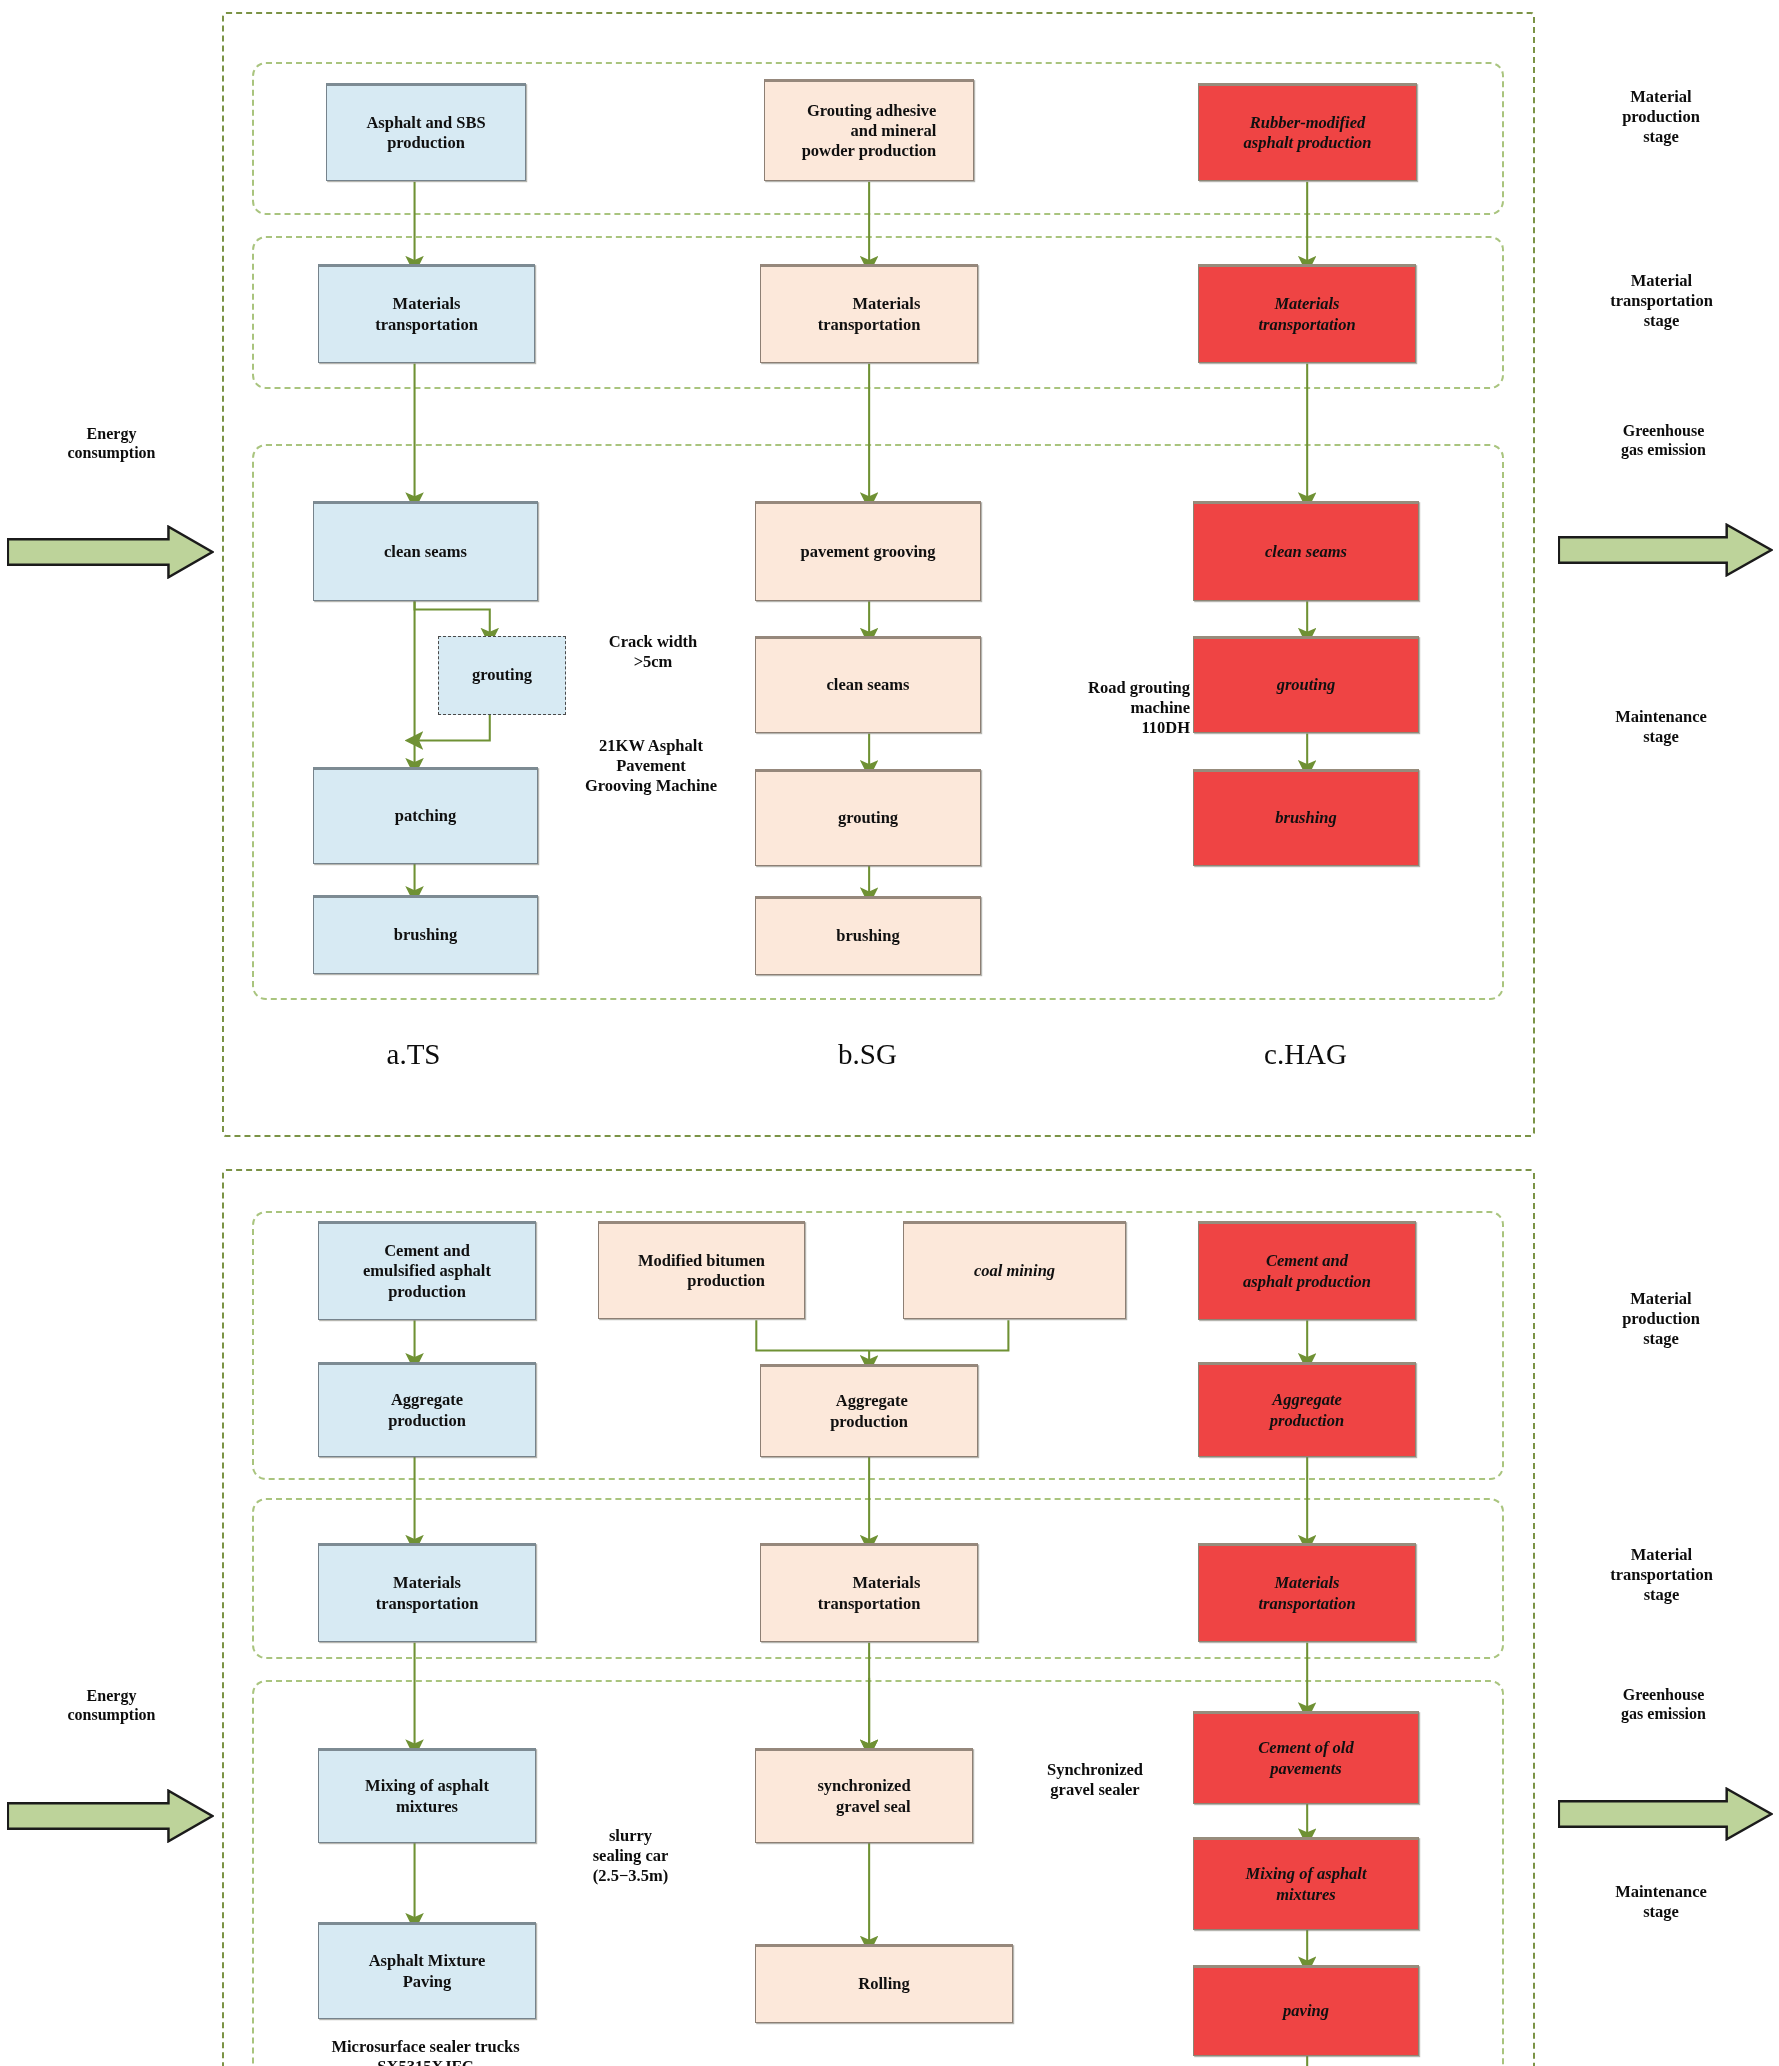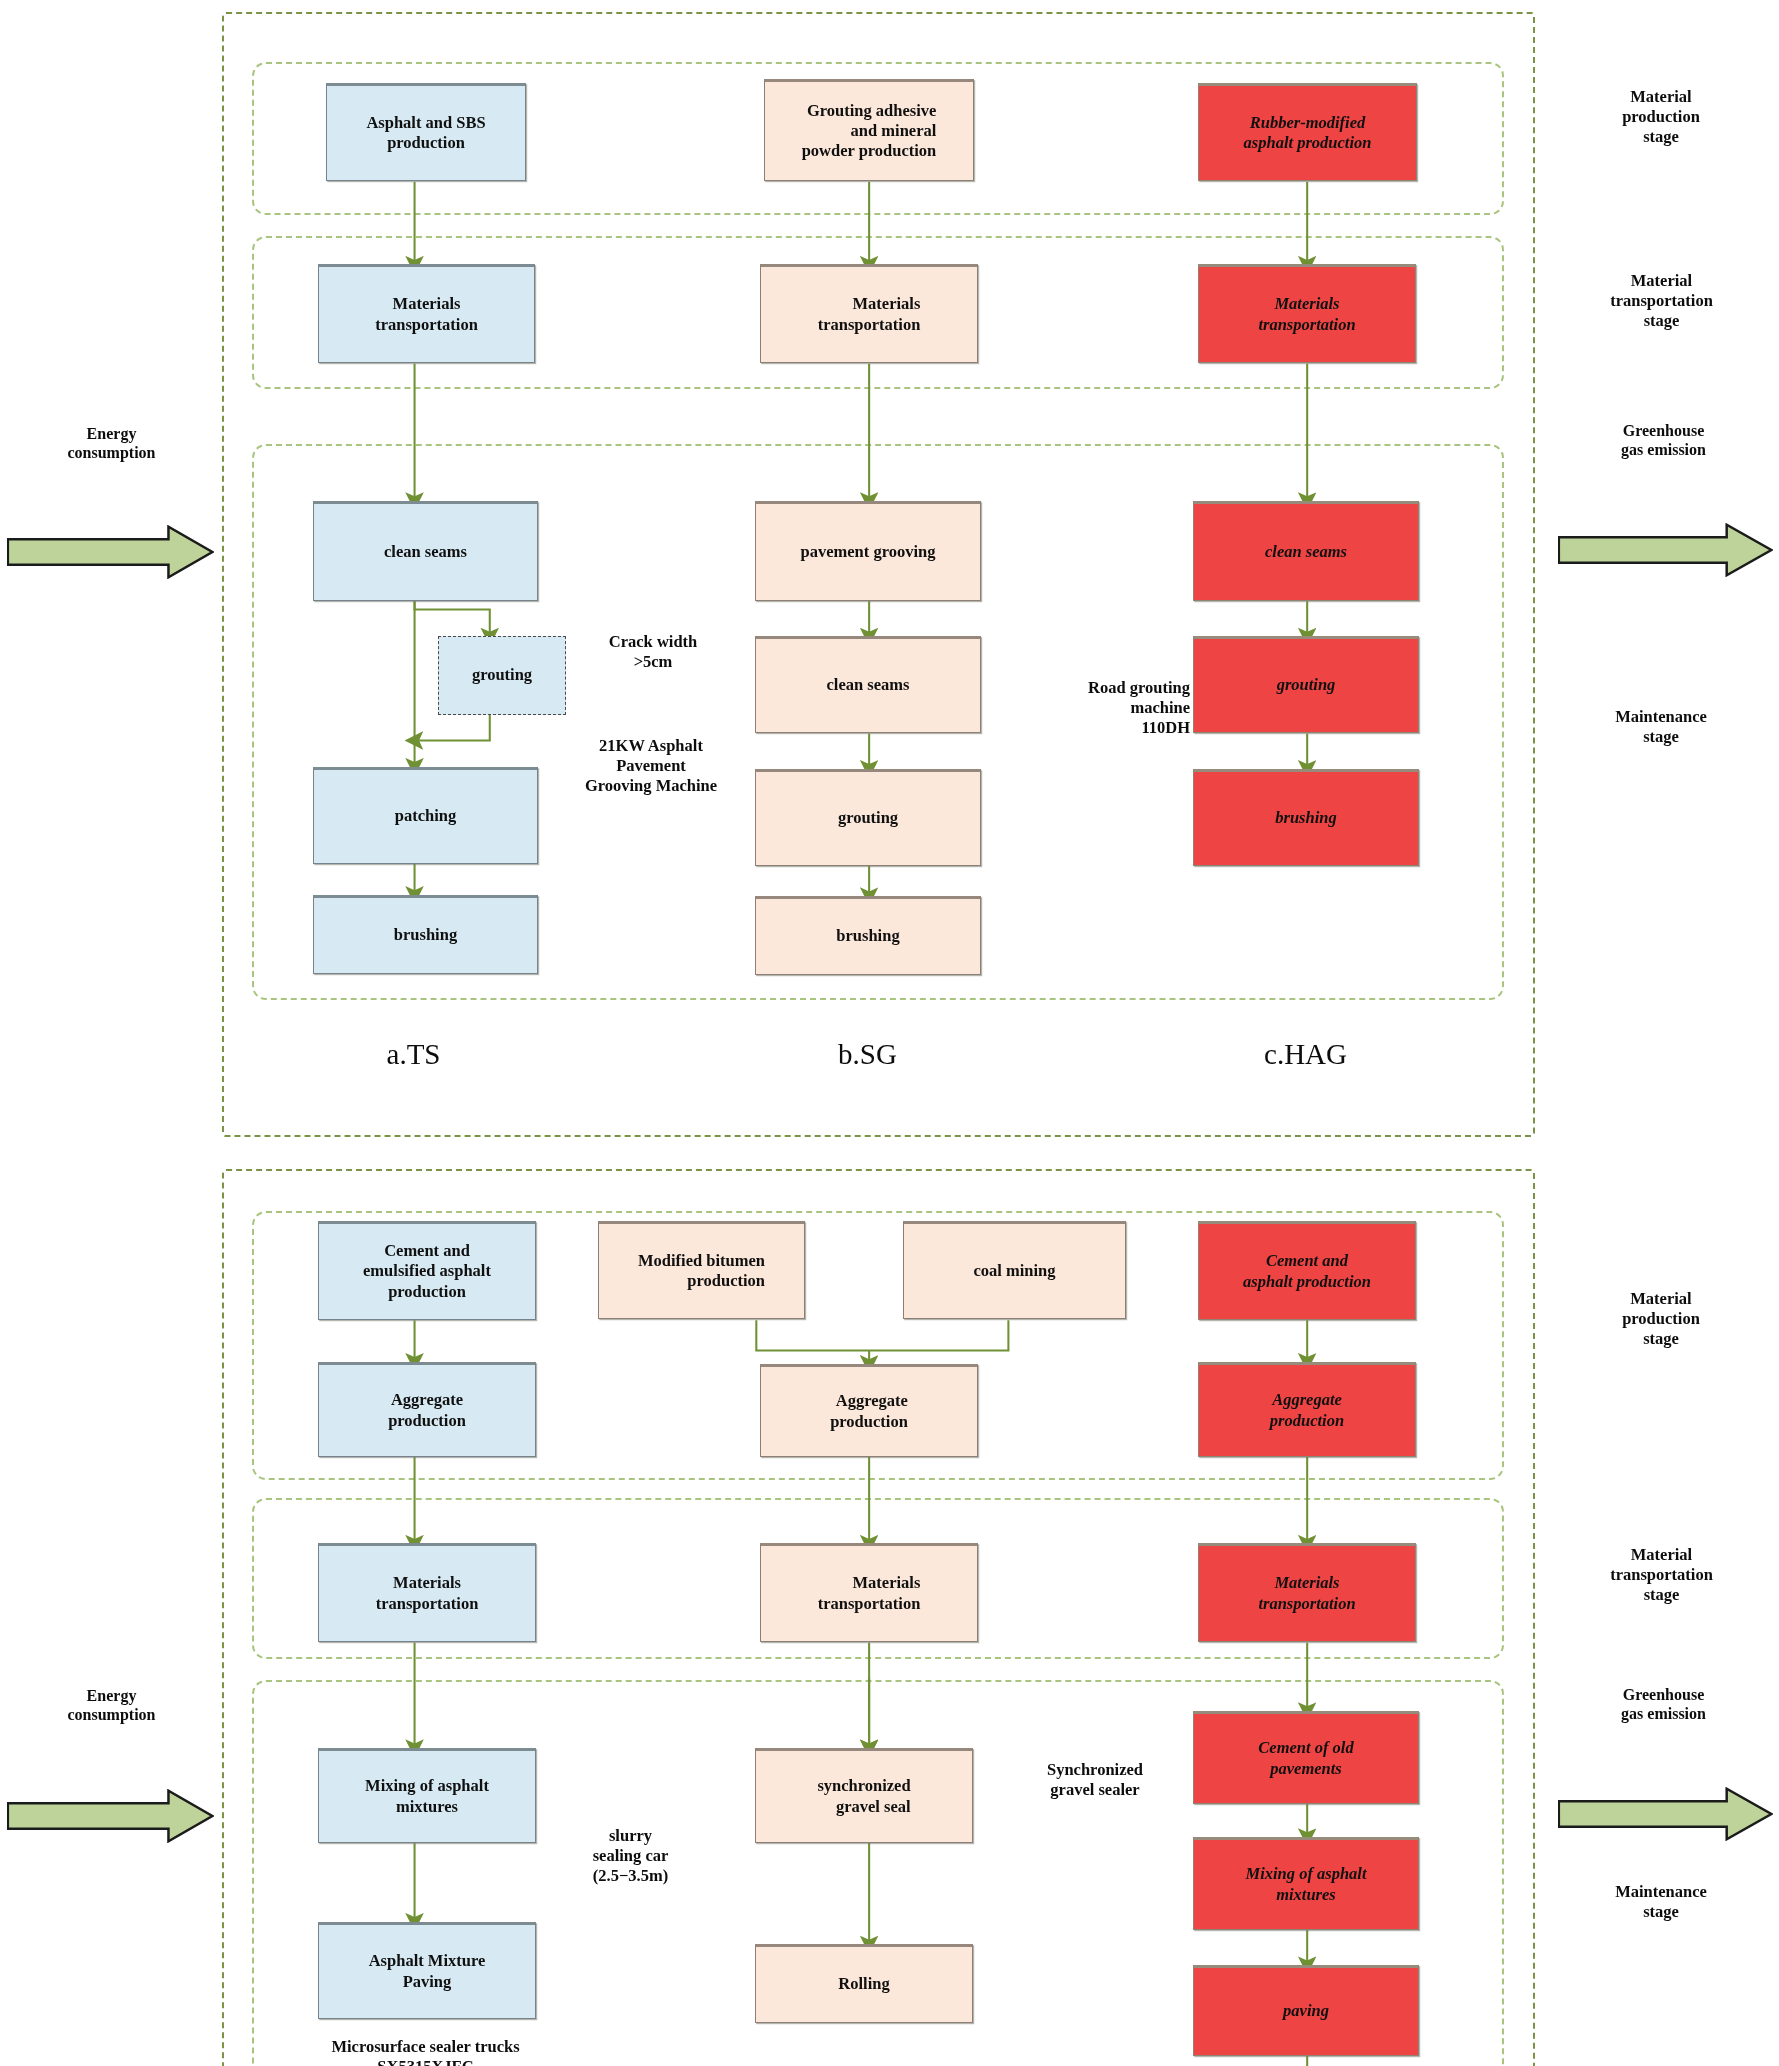--- a/index.html
+++ b/index.html
@@ -202,21 +202,21 @@
 </div>
 
 <div class="node blue" style="left:306px;top:1221px;width:218px;height:99px;white-space:pre-line;">Cement and
 emulsified asphalt
 production</div>
 <div class="node blue" style="left:306px;top:1362px;width:218px;height:95px;white-space:pre-line;">Aggregate
 production</div>
 
 <div class="node peach" style="left:598px;top:1221px;width:207px;height:98px;white-space:pre-line;">Modified bitumen
 production</div>
-<div class="node peach" style="left:903px;top:1221px;width:223px;height:98px;">coal mining</div>
+<div class="node peach" style="left:903px;top:1221px;width:223px;height:98px;font-style:italic;">coal mining</div>
 <div class="node peach" style="left:760px;top:1364px;width:218px;height:93px;white-space:pre-line;">Aggregate
 production</div>
 
 <div class="node yellow" style="left:1198px;top:1221px;width:218px;height:99px;white-space:pre-line;">Cement and
 asphalt production</div>
 <div class="node yellow" style="left:1198px;top:1362px;width:218px;height:95px;white-space:pre-line;">Aggregate
 production</div>
 
 <div class="node blue" style="left:306px;top:1543px;width:218px;height:99px;white-space:pre-line;">Materials
 transportation</div>
@@ -225,21 +225,21 @@
 <div class="node yellow" style="left:1198px;top:1543px;width:218px;height:99px;white-space:pre-line;">Materials
 transportation</div>
 
 <div class="node blue" style="left:306px;top:1748px;width:218px;height:95px;white-space:pre-line;">Mixing of asphalt
 mixtures</div>
 <div class="node blue" style="left:306px;top:1922px;width:218px;height:97px;white-space:pre-line;">Asphalt Mixture
 Paving</div>
 
 <div class="node peach" style="left:755px;top:1748px;width:218px;height:95px;white-space:pre-line;">synchronized
 gravel seal</div>
-<div class="node peach" style="left:755px;top:1944px;width:218px;height:79px;">Rolling</div>
+<div class="node peach" style="left:755px;top:1944px;width:258px;height:79px;">Rolling</div>
 
 <div class="node yellow" style="left:1193px;top:1711px;width:226px;height:93px;white-space:pre-line;">Cement of old
 pavements</div>
 <div class="node yellow" style="left:1193px;top:1837px;width:226px;height:93px;white-space:pre-line;">Mixing of asphalt
 mixtures</div>
 <div class="node yellow" style="left:1193px;top:1965px;width:226px;height:91px;">paving</div>
 
 <div class="ann" style="left:548px;top:1826px;width:165px;">slurry
 sealing car
 (2.5−3.5m)</div>

